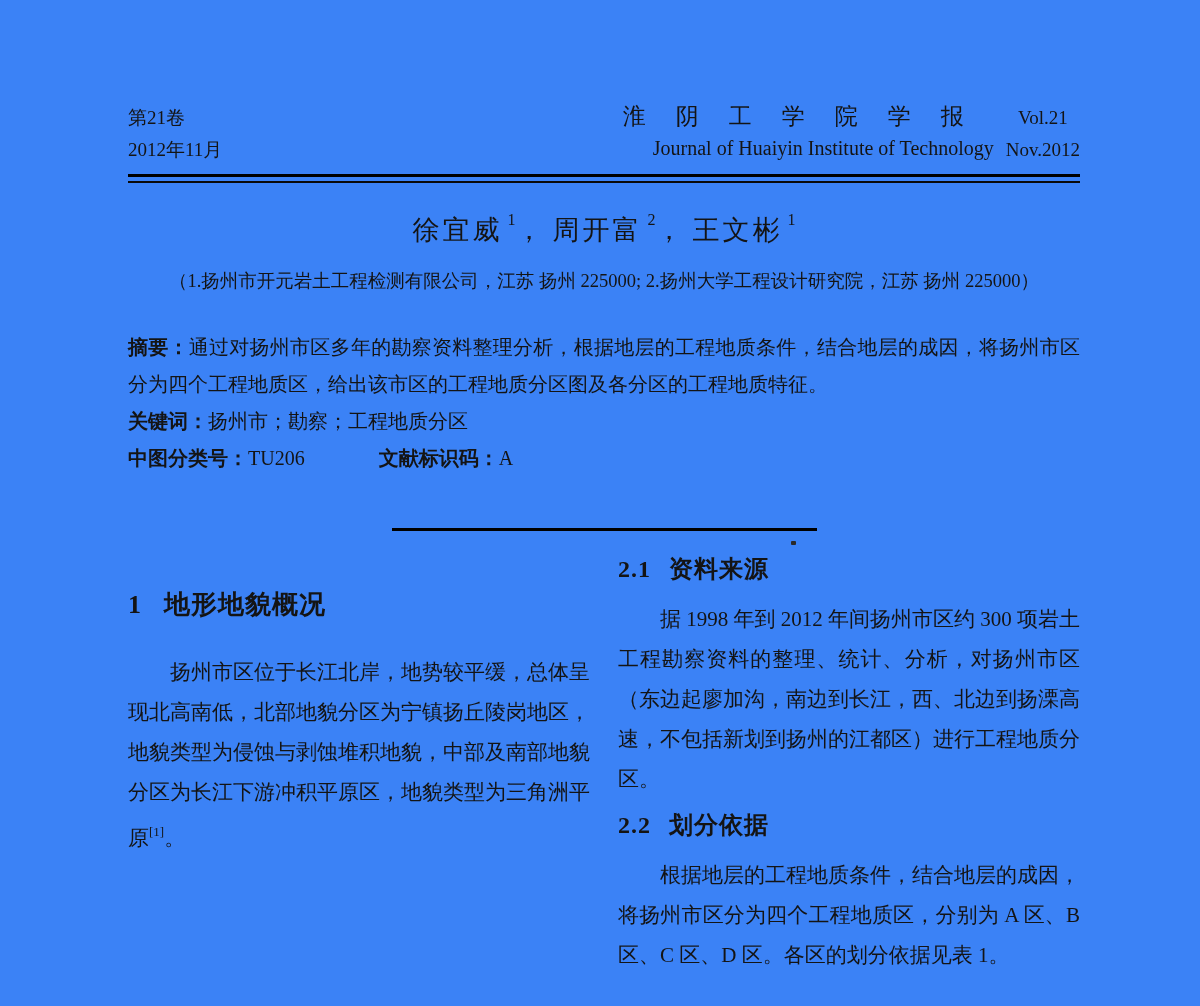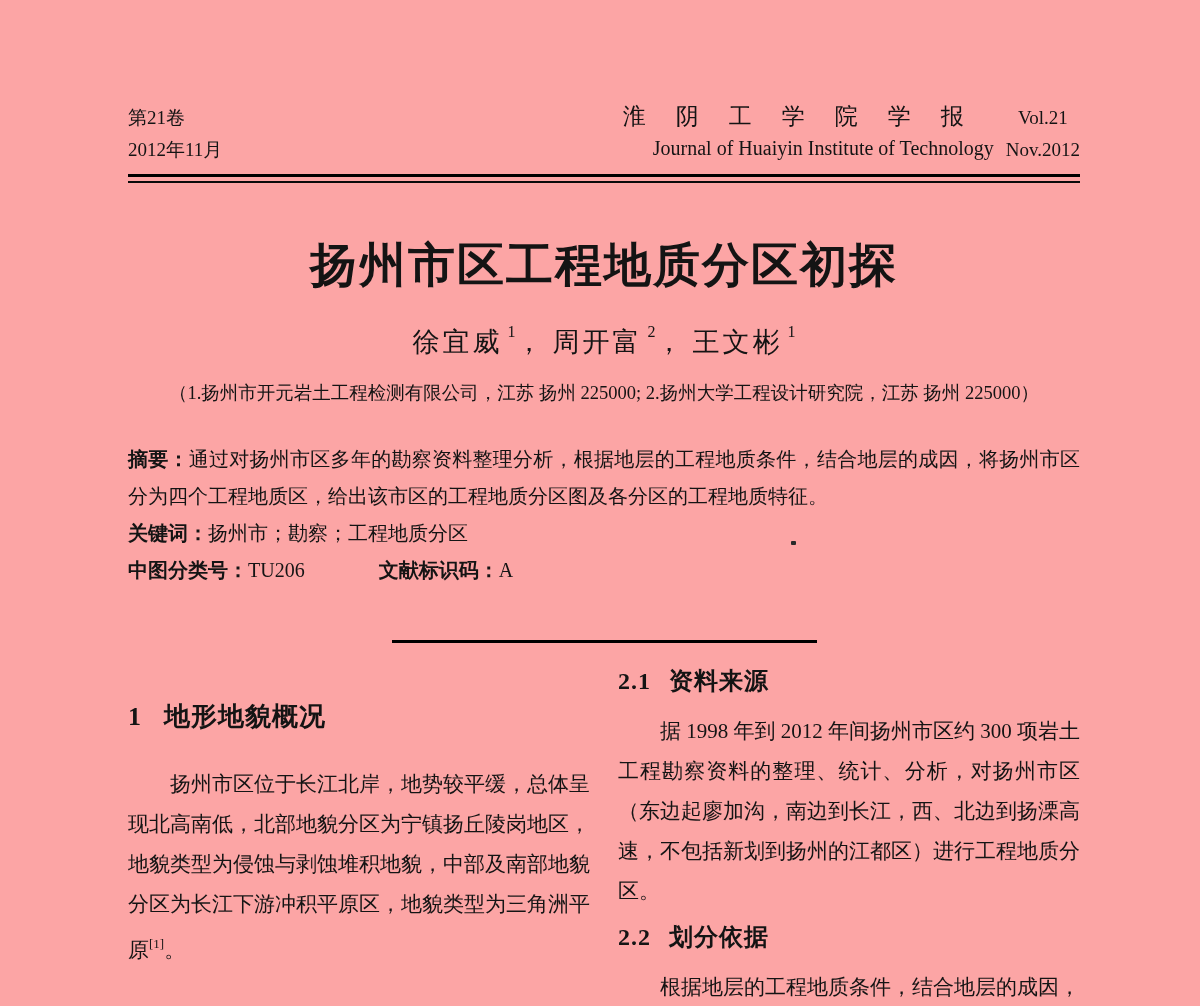--- a/index.html
+++ b/index.html
@@ -1,21 +1,21 @@
 <!DOCTYPE html>
 <html><head>
 <meta charset="utf-8">
 <style>
   html, body { margin: 0; padding: 0; background: #e8e8e8; }
   .page {
     position: relative;
     width: 1200px;
     height: 1006px;
     margin: 0 auto;
-    background: #fca5a5;
+    background: #3b82f6;
     color: #141414;
     font-family: "Liberation Serif", "DejaVu Serif", serif;
     overflow: hidden;
     box-sizing: border-box;
     padding: 0 120px 0 128px;
   }
   
   .jheader {
     margin-top: 102px;
     display: flex;
@@ -144,21 +144,20 @@
       <div class="jh-en">Journal of Huaiyin Institute of Technology</div>
     </div>
     <div class="jh-right">
       <div>Vol.21</div>
       <div>Nov.2012</div>
     </div>
   </div>
 
   <div class="double-rule"></div>
 
-  <h1 class="paper-title">扬州市区工程地质分区初探</h1>
 
   <div class="authors">
     <span>徐宜威</span><sup>1</sup><span class="sep">，</span><span>周开富</span><sup>2</sup><span class="sep">，</span><span>王文彬</span><sup>1</sup>
   </div>
 
   <div class="affiliation">（1.扬州市开元岩土工程检测有限公司，江苏 扬州 225000; 2.扬州大学工程设计研究院，江苏 扬州 225000）</div>
 
   <div class="meta-block">
     <div><span class="lbl">摘要：</span><span>通过对扬州市区多年的勘察资料整理分析，根据地层的工程地质条件，结合地层的成因，将扬州市区分为四个工程地质区，给出该市区的工程地质分区图及各分区的工程地质特征。</span></div>
     <div class="meta-line"><span class="lbl">关键词：</span><span>扬州市；勘察；工程地质分区</span></div>

